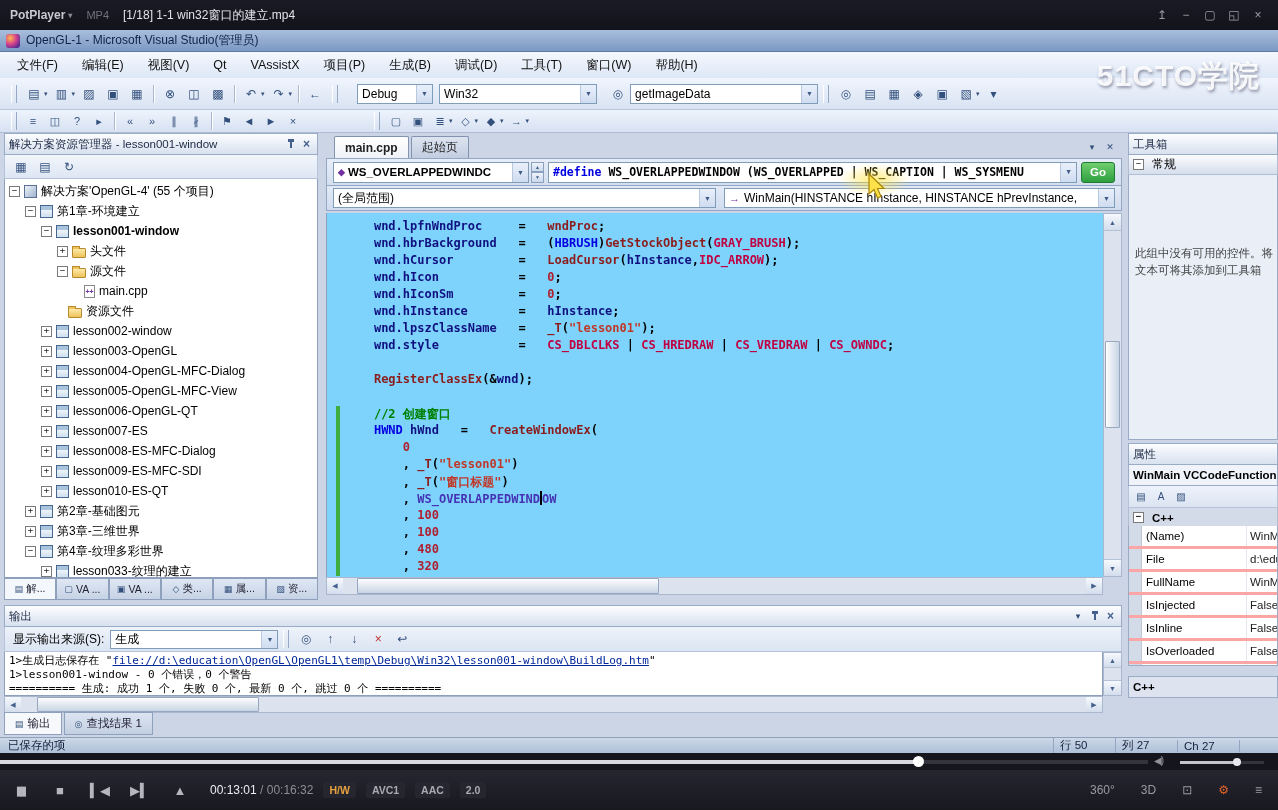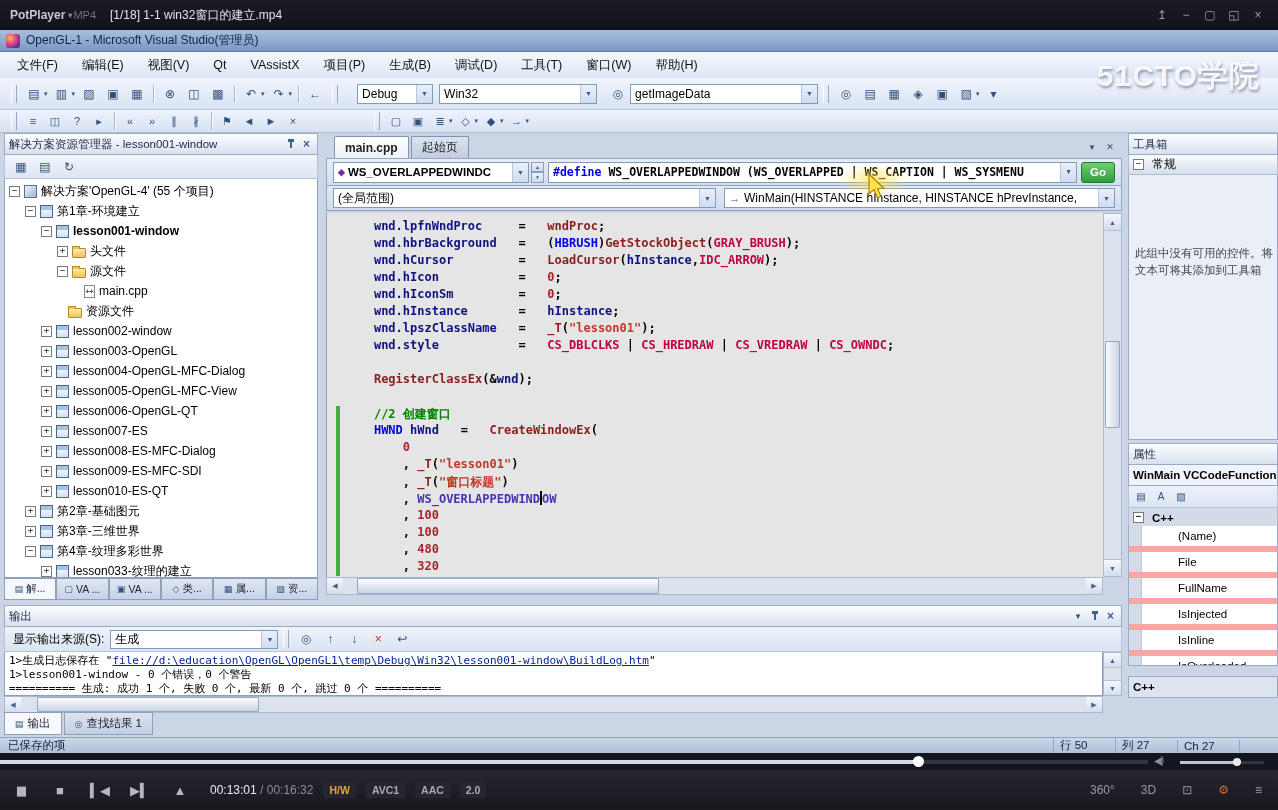--- a/index.html
+++ b/index.html
@@ -3,21 +3,21 @@
 <meta charset="utf-8">
 <style>
   html,body{margin:0;padding:0;}
   body{width:1278px;height:810px;position:relative;overflow:hidden;background:#101018;
        font-family:"Liberation Sans",sans-serif;-webkit-font-smoothing:antialiased;}
   
   .pp-title{position:absolute;left:0;top:0;width:1278px;height:30px;background:linear-gradient(#1b1b26,#12121a);
             display:flex;align-items:center;color:#d8d8e0;font-size:12px;}
   .pp-app{margin-left:10px;font-weight:bold;color:#c9c9d2;display:flex;align-items:center;gap:3px;}
   .pp-chev{font-size:8px;color:#8b8b95;}
-  .pp-codec{margin-left:1px;color:#71717c;font-size:11px;}
+  .pp-codec{margin-left:14px;color:#71717c;font-size:11px;}
   .pp-vtitle{margin-left:14px;color:#e2e2ea;}
   .pp-winicons{margin-left:auto;margin-right:8px;display:flex;}
   .pp-winicons .wbtn{width:24px;height:20px;display:flex;align-items:center;justify-content:center;
                      color:#9c9ca6;font-size:12px;}
   .pp-seek{position:absolute;left:0;top:753px;width:1278px;height:17px;background:#15151d;}
   .seek-track{position:absolute;left:0;top:7px;width:1148px;height:4px;background:#34343f;}
   .seek-played{height:100%;background:#d8d8e2;}
   .seek-dot{position:absolute;top:-4px;width:11px;height:11px;border-radius:50%;background:#ffffff;}
   .vol-icon{position:absolute;left:1154px;top:2px;color:#8f8f9a;font-size:10px;letter-spacing:-1px;}
   .vol-track{position:absolute;left:1180px;top:8px;width:84px;height:3px;background:#34343f;}
@@ -108,21 +108,21 @@
              display:flex;align-items:center;justify-content:center;color:#3f5a85;}
   .defcombo{flex:1;height:21px;margin-left:4px;font:bold 11.5px "DejaVu Sans Mono",monospace;}
   .gobtn{width:34px;height:21px;margin-left:4px;background:linear-gradient(#6fcf6f,#2f9e3f);border:1px solid #1d7a2e;
          color:#fff;font-weight:bold;font-size:11.5px;display:flex;align-items:center;justify-content:center;
          border-radius:3px;box-sizing:border-box;}
   .ed-vabar2{height:25px;background:linear-gradient(#e3eaf6,#d0dcee);border:1px solid #93a6c4;border-top:none;
              display:flex;align-items:center;padding:0 6px;box-sizing:border-box;}
   .scopecombo{width:383px;height:20px;}
   .ctxcombo{flex:1;height:20px;margin-left:8px;gap:4px;}
   .ctxarrow{color:#7030a0;font-weight:bold;font-size:11px;}
-  .ed-code{position:absolute;top:80px;left:0;width:777px;height:364px;background:#e5e5e5;
+  .ed-code{position:absolute;top:80px;left:0;width:777px;height:364px;background:#7dd3fc;
            border-left:1px solid #8fa0bc;overflow:hidden;padding-top:6px;box-sizing:border-box;}
   .cline{display:flex;height:17px;font:bold 12px "DejaVu Sans Mono",monospace;}
   .cmargin{width:18px;flex:none;position:relative;}
   .cmargin.chg::after{content:"";position:absolute;left:9px;top:0;bottom:0;width:4px;background:#3fae3f;}
   .ctext{white-space:pre;}
   .tk-p{color:#000000}.tk-k{color:#0000e0}.tk-v{color:#101080}.tk-f{color:#8b1c1c}
   .tk-m{color:#c00040}.tk-n{color:#b02030}.tk-s{color:#c03828}.tk-c{color:#008000}.tk-w{color:#4632b4}
   .caret{display:inline-block;width:0;border-left:2px solid #000;height:14px;vertical-align:-2px;
          animation:blink 1s step-end infinite;}
   @keyframes blink{50%{opacity:0;}}
@@ -150,21 +150,21 @@
   .props{position:absolute;left:1128px;top:413px;width:150px;height:257px;}
   .prop-obj{height:21px;background:#f0f4fa;border:1px solid #9aabc6;border-top:none;display:flex;align-items:center;
             font-size:11.5px;font-weight:bold;padding-left:4px;box-sizing:border-box;white-space:nowrap;overflow:hidden;}
   .prop-tb{height:22px;background:linear-gradient(#eef3fb,#dbe4f2);border:1px solid #b7c3d8;border-top:none;
            display:flex;align-items:center;padding-left:2px;box-sizing:border-box;}
   .prop-tb .tbi{width:18px;height:18px;font-size:10px;}
   .prop-sec{height:20px;background:#d3dbe8;border:1px solid #b0bdd2;border-top:none;display:flex;align-items:center;
             gap:4px;font-size:11.5px;font-weight:bold;padding-left:4px;box-sizing:border-box;}
   .prop-grid{position:absolute;top:83px;left:0;right:0;height:140px;background:#fff;border:1px solid #9aabc6;
              border-top:none;box-sizing:border-box;overflow:hidden;}
-  .prow{display:flex;height:20px;border-bottom:6px solid #fca5a5;font-size:11.5px;align-items:stretch;gap:32px;}
+  .prow{display:flex;height:20px;border-bottom:3px solid #fca5a5;font-size:11.5px;align-items:stretch;}
   .pind{width:12px;background:#d3dbe8;border-right:1px solid #c0c8d8;flex:none;}
   .pl{width:100px;padding-left:4px;border-right:1px solid #e3e6ec;display:flex;align-items:center;flex:none;
       overflow:hidden;white-space:nowrap;}
   .pv{flex:1;padding-left:3px;display:flex;align-items:center;overflow:hidden;white-space:nowrap;color:#222;}
   .pfoot{position:absolute;left:0;right:0;bottom:2px;height:22px;background:#dde4f0;border:1px solid #9aabc6;
          font-weight:bold;font-size:11.5px;display:flex;align-items:center;padding-left:4px;box-sizing:border-box;}
   
   .output{position:absolute;left:4px;top:575px;width:1118px;height:130px;}
   .out-tb{height:25px;background:linear-gradient(#eef3fb,#dbe4f2);border:1px solid #b7c3d8;border-top:none;
           display:flex;align-items:center;font-size:12px;padding-left:8px;box-sizing:border-box;}

